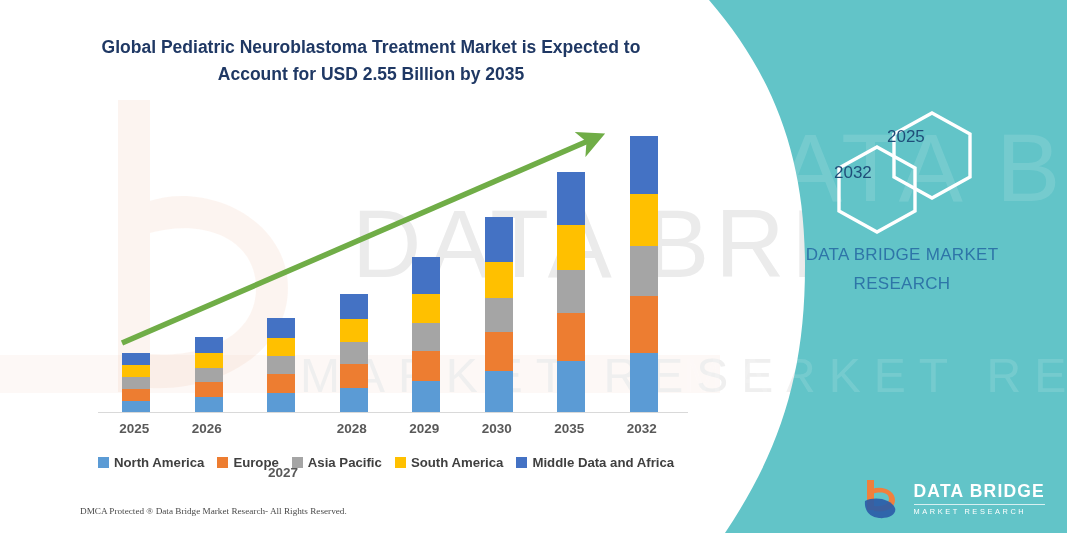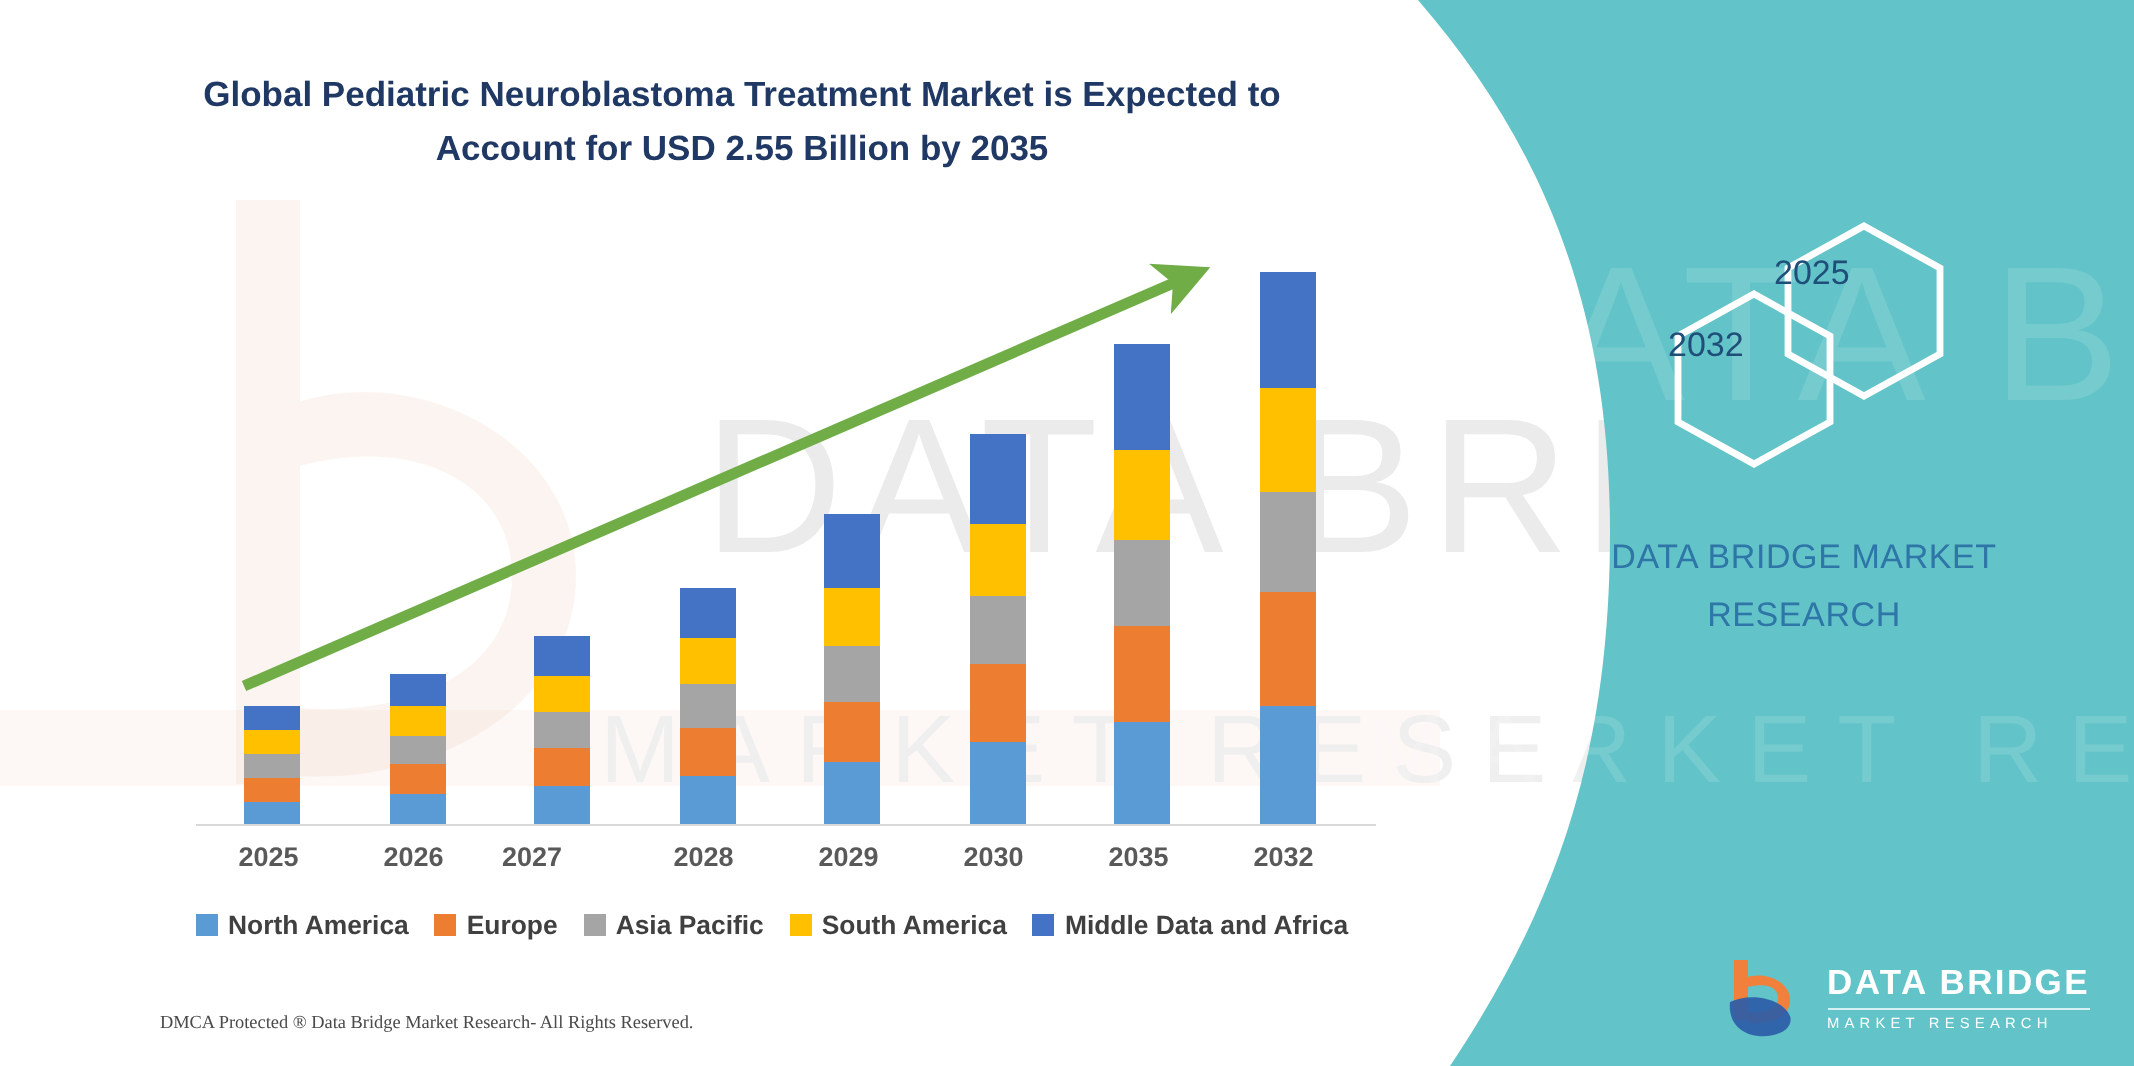--- a/index.html
+++ b/index.html
@@ -166,21 +166,20 @@
 
   .panel-brand {
     position: absolute;
     right: 35px; top: 240px;
     width: 260px;
     text-align: center;
     font-size: 17px;
     line-height: 29px;
     color: #2e75a8;
     letter-spacing: 0.3px;
-    margin-top: 24px;
   }
 
   .panel-wm {
     position: absolute;
     pointer-events: none;
     color: #ffffff;
     opacity: 0.12;
     white-space: nowrap;
     letter-spacing: 6px;
     user-select: none;
@@ -290,21 +289,21 @@
       <marker id="arrowhead" markerWidth="5" markerHeight="5" refX="1.6" refY="2.5" orient="auto">
         <path d="M0,0 L5,2.5 L0,5 L1.3,2.5 Z" fill="#70AD47"></path>
       </marker>
     </defs>
     <line x1="22" y1="228" x2="488" y2="26" stroke="#70AD47" stroke-width="5.5" marker-end="url(#arrowhead)"></line>
   </svg>
 
   <div class="xlabels" id="xlabels">
       <div class="xlabel" style="left: 1.25px;">2025</div>
       <div class="xlabel" style="left: 73.75px;">2026</div>
-      <div class="xlabel" style="left: 133px;">2027</div>
+      <div class="xlabel" style="left: 150px; margin-top: 44px;">2027</div>
       <div class="xlabel" style="left: 218.75px;">2028</div>
       <div class="xlabel" style="left: 291.25px;">2029</div>
       <div class="xlabel" style="left: 363.75px;">2030</div>
       <div class="xlabel" style="left: 436.25px;">2035</div>
       <div class="xlabel" style="left: 508.75px;">2032</div>
     </div>
 
   <div class="legend" id="legend">
       <div class="legend-item">
         <span class="legend-swatch" style="background: rgb(91, 155, 213);"></span>

